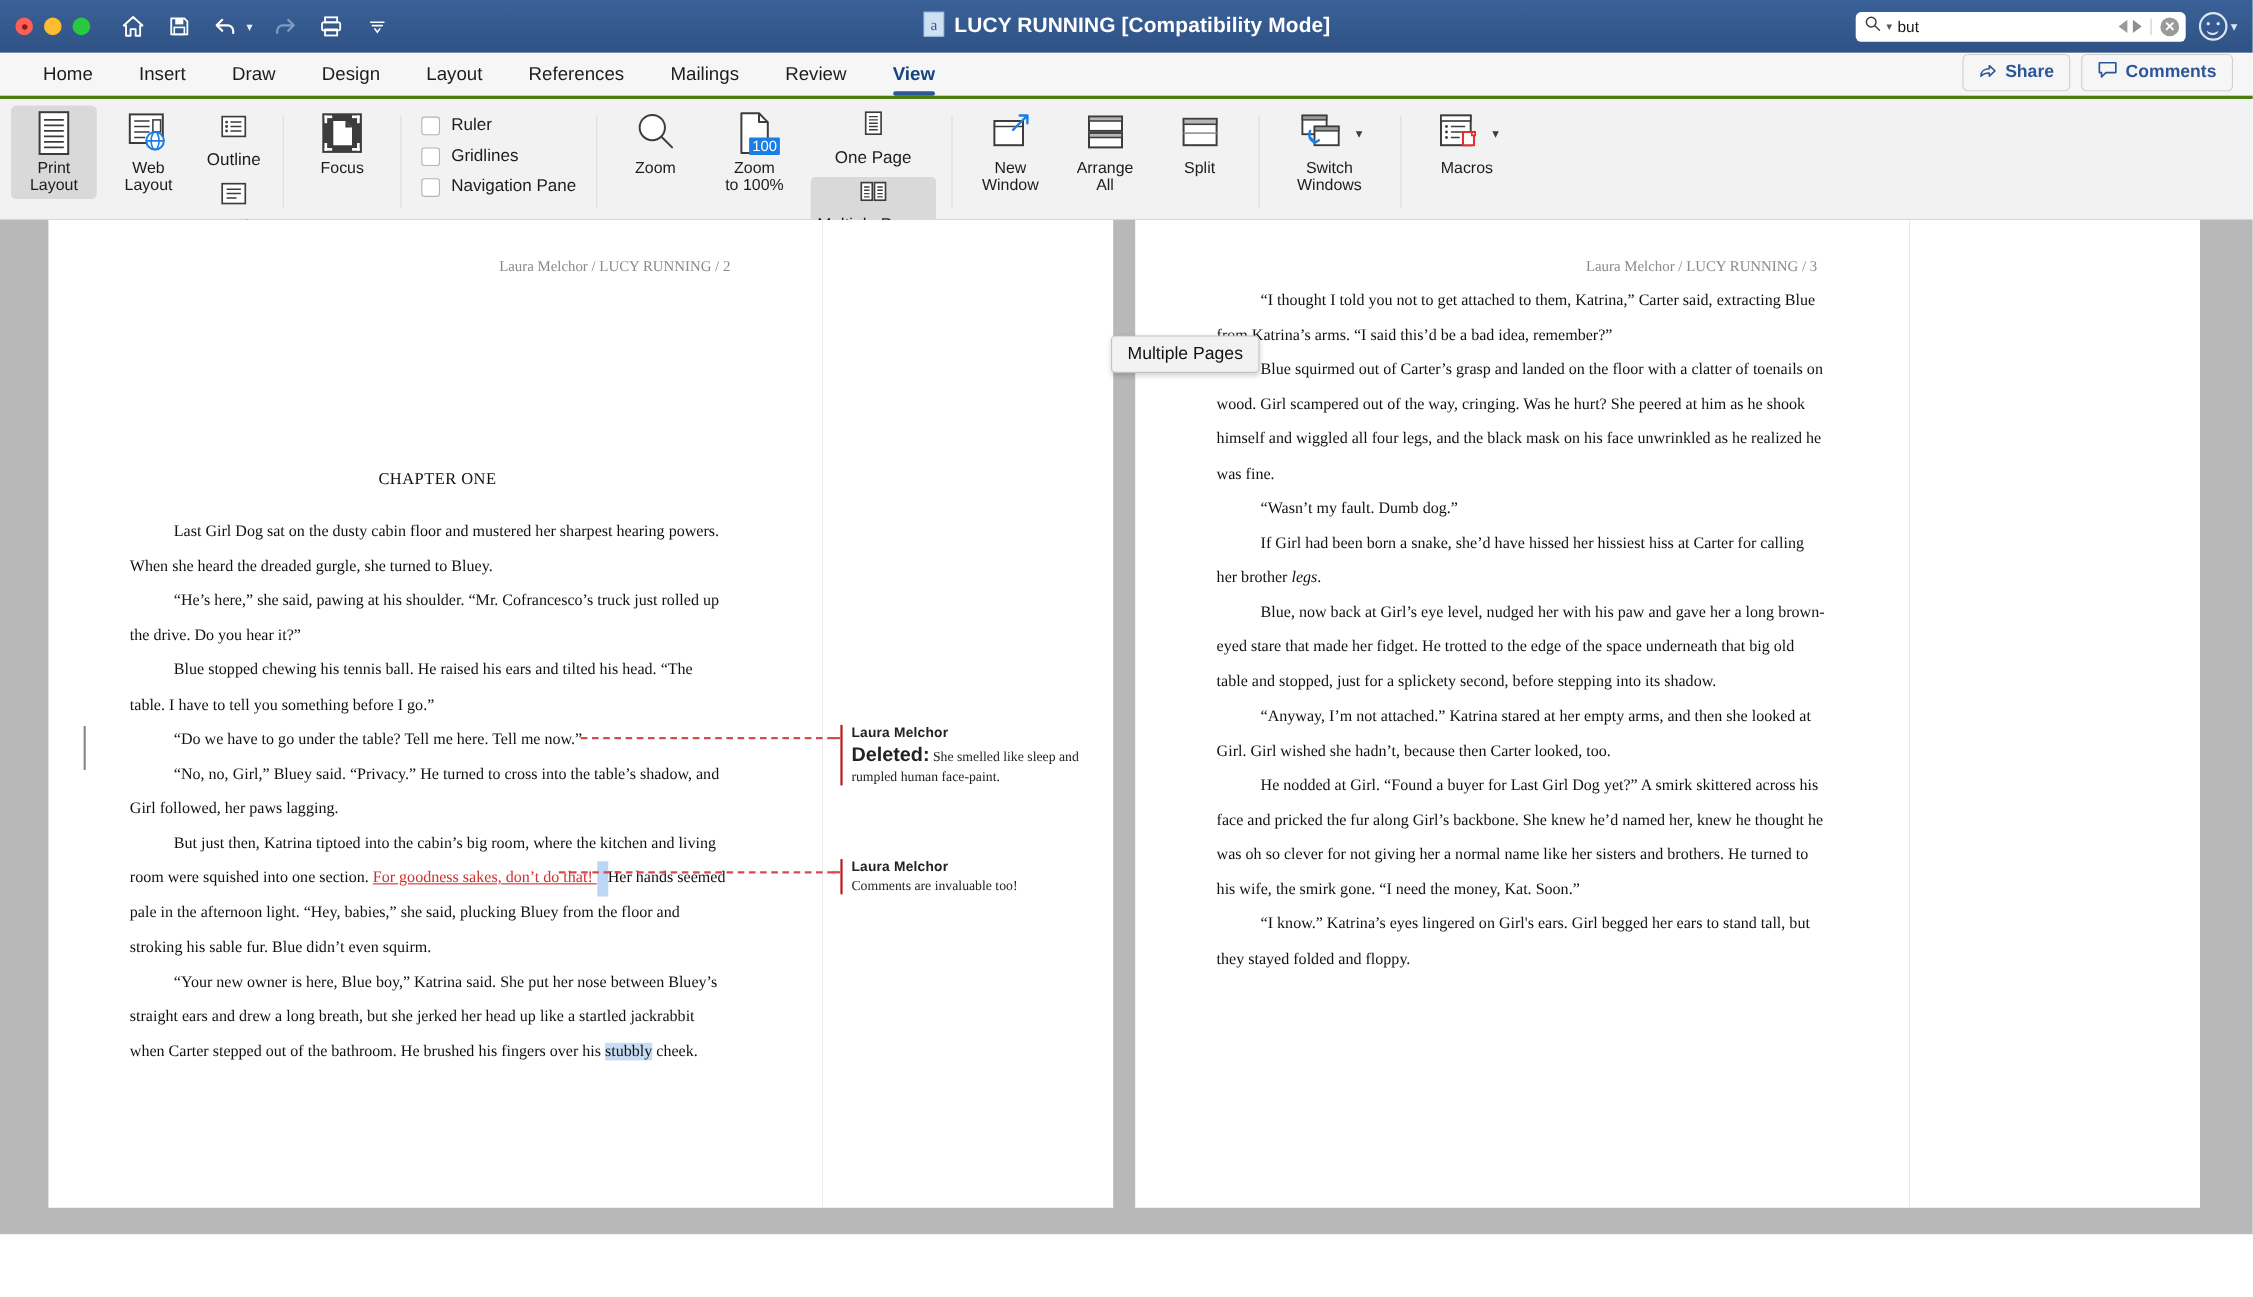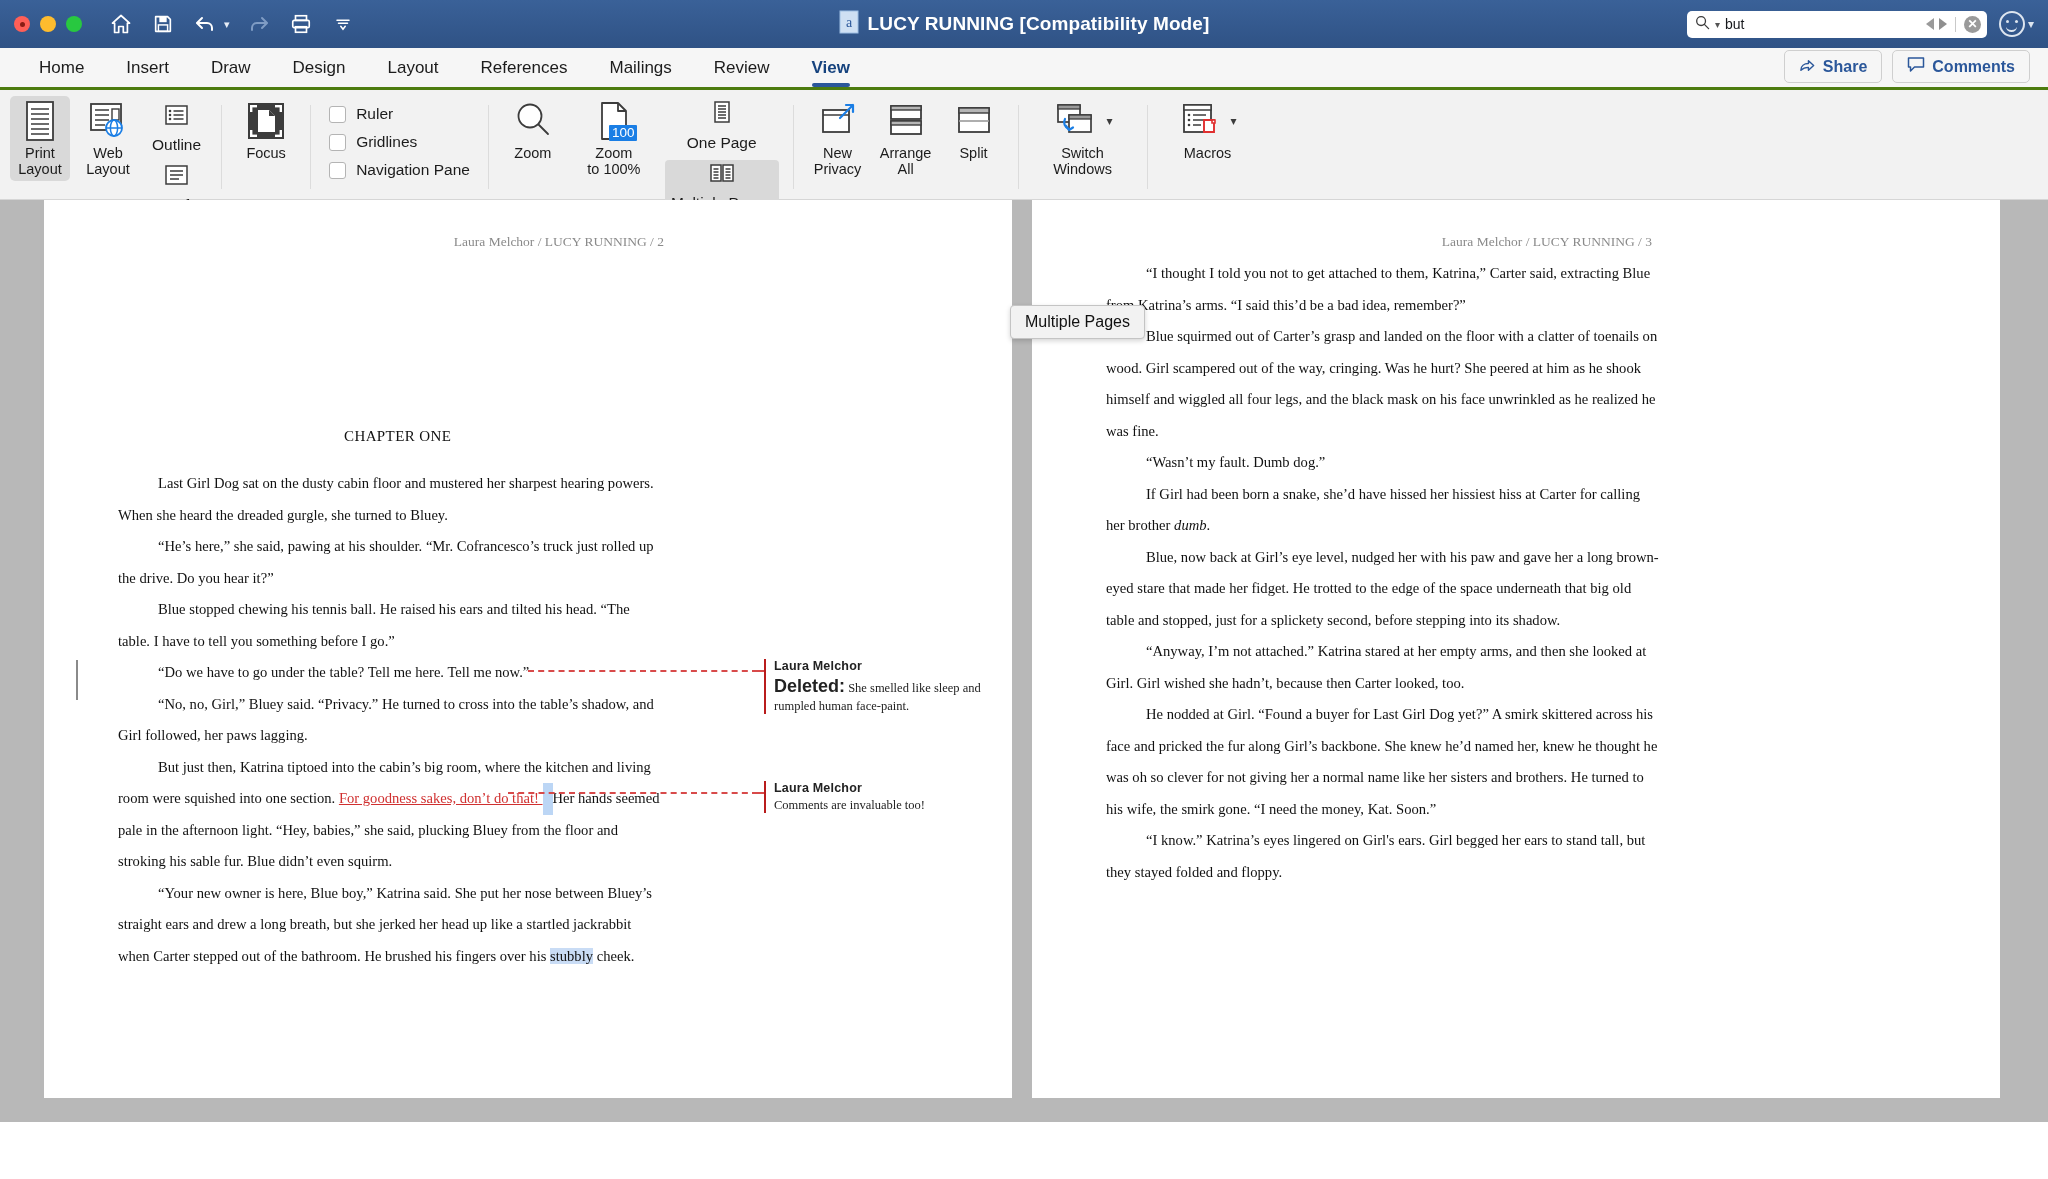--- a/index.html
+++ b/index.html
@@ -86,21 +86,21 @@
 
   
   .ribbon {
     height: 110px; background:#f2f2f2; display:flex; align-items:stretch;
     border-bottom:1px solid #d6d6d6; padding: 4px 0 0 0; position:relative;
   }
   .grp { display:flex; align-items:flex-start; padding: 2px 10px; gap:8px; position:relative; }
   .vsep { width:1px; background:#dcdcdc; margin: 10px 4px; height:84px; align-self:center; }
 
   .bigbtn {
-    width: 60px; display:flex; flex-direction:column; align-items:center; gap:3px;
+    width: 78px; display:flex; flex-direction:column; align-items:center; gap:3px;
     padding: 4px 2px; border-radius:5px;
   }
   .bigbtn.sel { background:#d9d9d9; }
   .bigbtn .ico { height:42px; display:flex; align-items:center; justify-content:center; }
   .bigbtn .lbl { font-size:14.5px; color:#1c1c1c; text-align:center; line-height:1.12; }
 
   .smallcol { display:flex; flex-direction:column; gap:6px; padding-top:6px; }
   .smallbtn { display:flex; align-items:center; gap:6px; padding:2px 6px; border-radius:4px;flex-direction:column; }
   .smallbtn .lbl { font-size:15.5px; color:#1c1c1c; white-space:nowrap; }
   .smallbtn.sel { background:#d9d9d9; }
@@ -451,21 +451,21 @@
 
   <div class="grp">
     <div class="bigbtn">
       <span class="ico">
         <svg width="44" height="42" viewBox="0 0 44 42">
             <rect x="7" y="10" width="26" height="22" fill="#fff" stroke="#3c3c3c" stroke-width="1.8"></rect>
             <path d="M7 15h26" stroke="#3c3c3c" stroke-width="1.5"></path>
             <path d="M24 18 37 5M30 5h7v7" fill="none" stroke="#1a7ee5" stroke-width="2.2" stroke-linecap="round" stroke-linejoin="round"></path>
           </svg>
       </span>
-      <span class="lbl"><span>New</span><br><span>Privacy</span></span>
+      <span class="lbl"><span>New</span><br><span>Window</span></span>
     </div>
     <div class="bigbtn">
       <span class="ico">
         <svg width="42" height="42" viewBox="0 0 42 42">
             <rect x="6" y="6" width="30" height="13" fill="#fff" stroke="#3c3c3c" stroke-width="1.8"></rect>
             <rect x="6" y="6" width="30" height="4" fill="#b6b6b6" stroke="#3c3c3c" stroke-width="1.4"></rect>
             <rect x="6" y="21" width="30" height="13" fill="#fff" stroke="#3c3c3c" stroke-width="1.8"></rect>
             <rect x="6" y="21" width="30" height="4" fill="#b6b6b6" stroke="#3c3c3c" stroke-width="1.4"></rect>
           </svg>
       </span>
@@ -573,21 +573,21 @@
   <div class="dashline" style="left:508px; top:592px; width:250px;"></div>
 
   <div class="pagewrap" style="left:1032px;">
     <div class="page" style="width:704px; height:898px;">
       <div class="pg-header" style="right:84px; top:34px;">Laura Melchor / LUCY RUNNING / 3</div>
 
       <div class="doc-body" style="left:74px; top:58px; width:555px;">
         <p>“I thought I told you not to get attached to them, Katrina,” Carter said, extracting Blue from Katrina’s arms. “I said this’d be a bad idea, remember?”</p>
         <p>Blue squirmed out of Carter’s grasp and landed on the floor with a clatter of toenails on wood. Girl scampered out of the way, cringing. Was he hurt? She peered at him as he shook himself and wiggled all four legs, and the black mask on his face unwrinkled as he realized he was fine.</p>
         <p>“Wasn’t my fault. Dumb dog.”</p>
-        <p><span>If Girl had been born a snake, she’d have hissed her hissiest hiss at Carter for calling her brother </span><i>dumb</i><span>.</span></p>
+        <p><span>If Girl had been born a snake, she’d have hissed her hissiest hiss at Carter for calling her brother </span><i>legs</i><span>.</span></p>
         <p> Blue, now back at Girl’s eye level, nudged her with his paw and gave her a long brown-eyed stare that made her fidget. He trotted to the edge of the space underneath that big old table and stopped, just for a splickety second, before stepping into its shadow.</p>
         <p>“Anyway, I’m not attached.” Katrina stared at her empty arms, and then she looked at Girl. Girl wished she hadn’t, because then Carter looked, too.</p>
         <p>He nodded at Girl. “Found a buyer for Last Girl Dog yet?” A smirk skittered across his face and pricked the fur along Girl’s backbone. She knew he’d named her, knew he thought he was oh so clever for not giving her a normal name like her sisters and brothers. He turned to his wife, the smirk gone. “I need the money, Kat. Soon.”</p>
         <p>“I know.” Katrina’s eyes lingered on Girl's ears. Girl begged her ears to stand tall, but they stayed folded and floppy.</p>
       </div>
     </div>
 
     <div class="pane-divider" style="left:704px;"></div>
 
     <div class="markup-pane" style="width:264px; height:898px;"></div>

